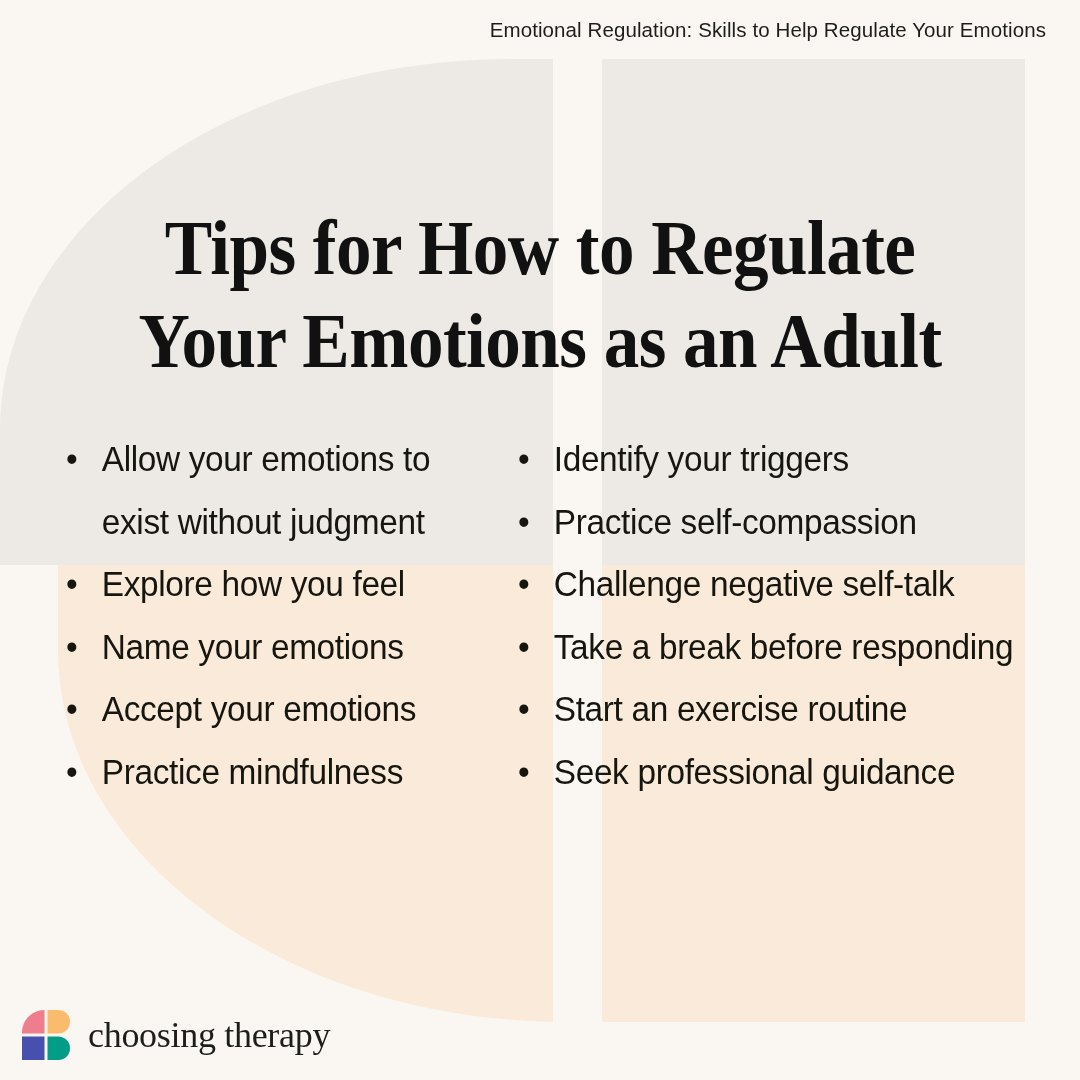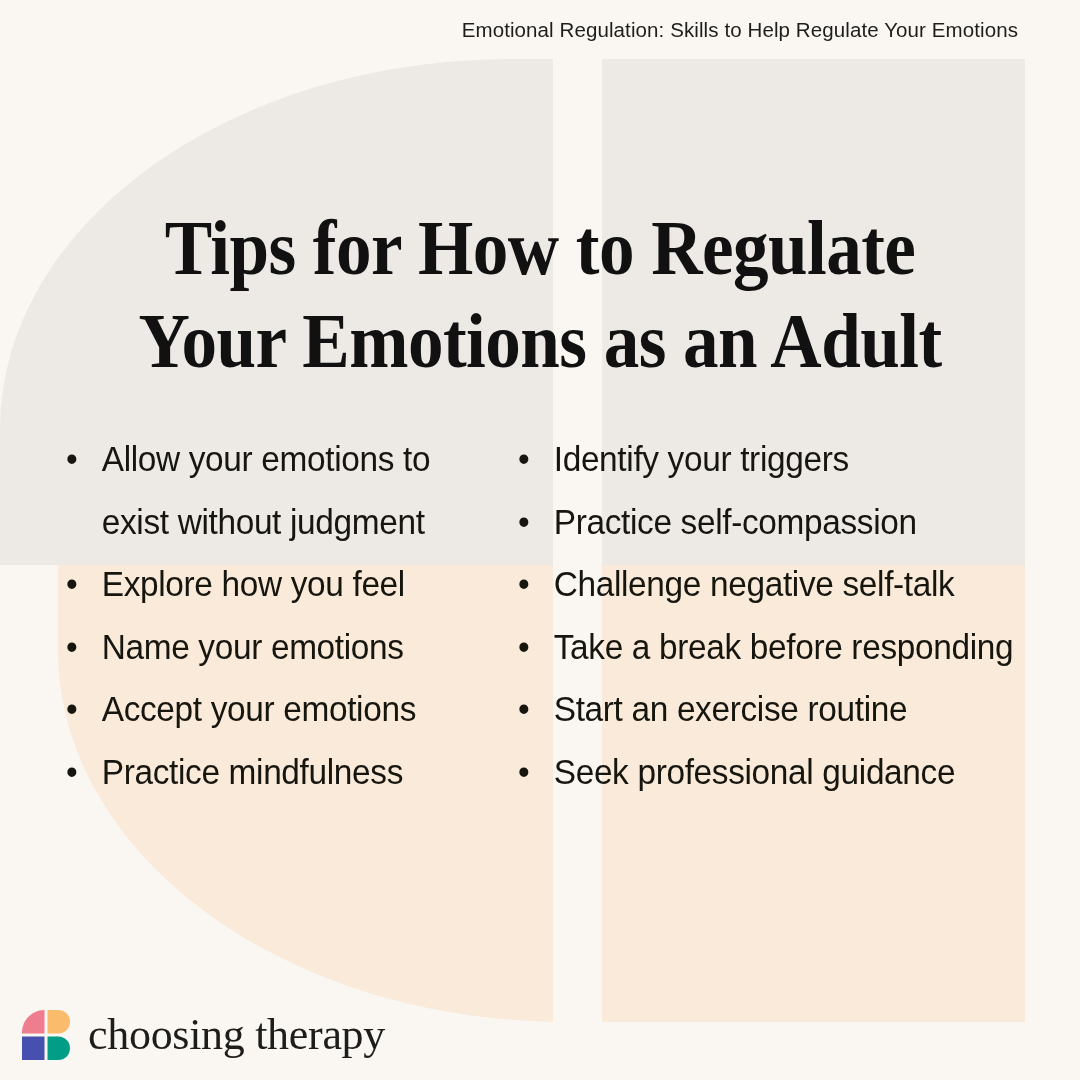--- a/index.html
+++ b/index.html
@@ -13,20 +13,21 @@
     font-family: "Liberation Sans", sans-serif;
     overflow: hidden;
   }
 
   #canvas {
     position: relative;
     width: 1040px;
     height: 1080px;
     background: #faf7f2;
     overflow: hidden;
+    padding-left: 28px;
   }
 
   
   .bg-layer {
     position: absolute;
     inset: 0;
     pointer-events: none;
   }
 
   
@@ -119,21 +120,21 @@
     align-items: center;
     gap: 18px;
   }
   .logo-mark {
     width: 48px;
     height: 50px;
     flex: 0 0 auto;
   }
   .logo-word {
     font-family: "Liberation Serif", serif;
-    font-size: 44px;
+    font-size: 36px;
     line-height: 44px;
     color: #1d1d1b;
     letter-spacing: -0.3px;
     white-space: nowrap;
   }
 </style>
 </head>
 <body style="background: rgb(250, 247, 242);">
 
 <div id="canvas" style="background: rgb(250, 247, 242);">

